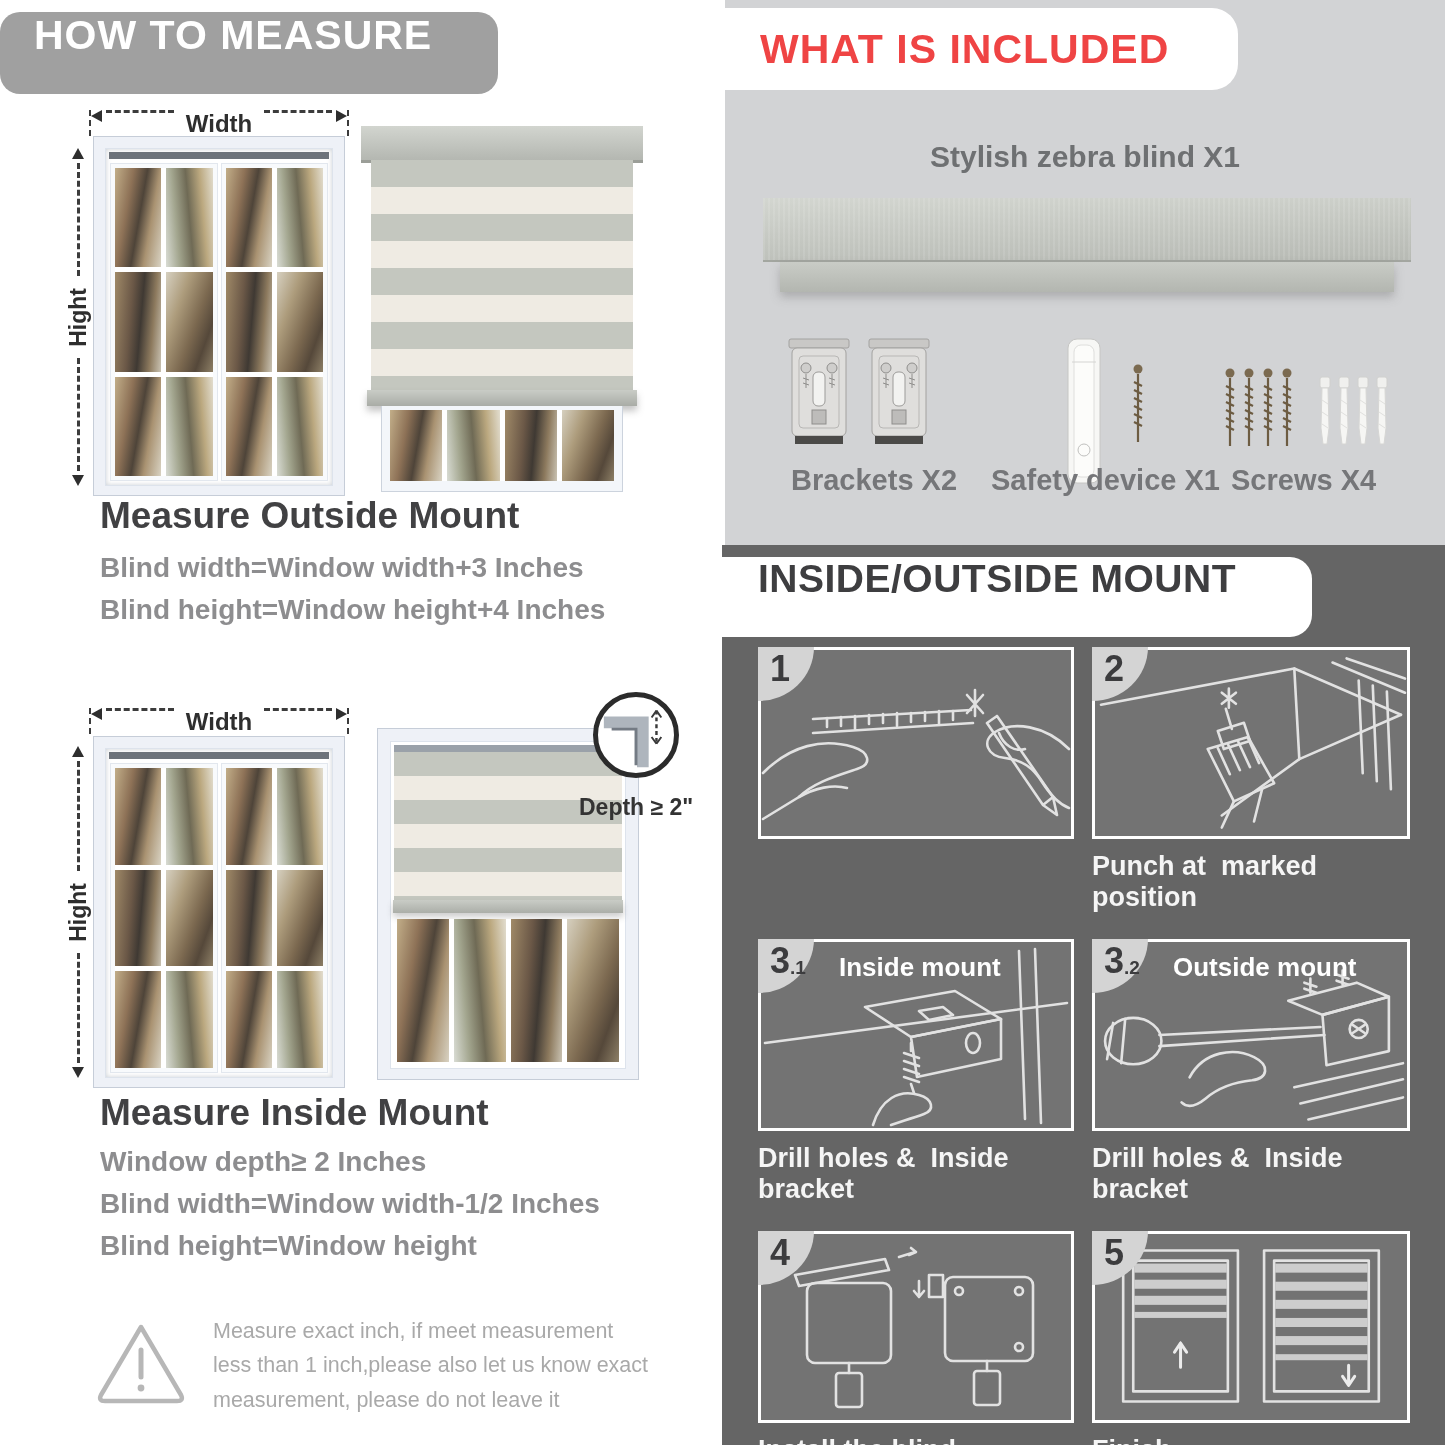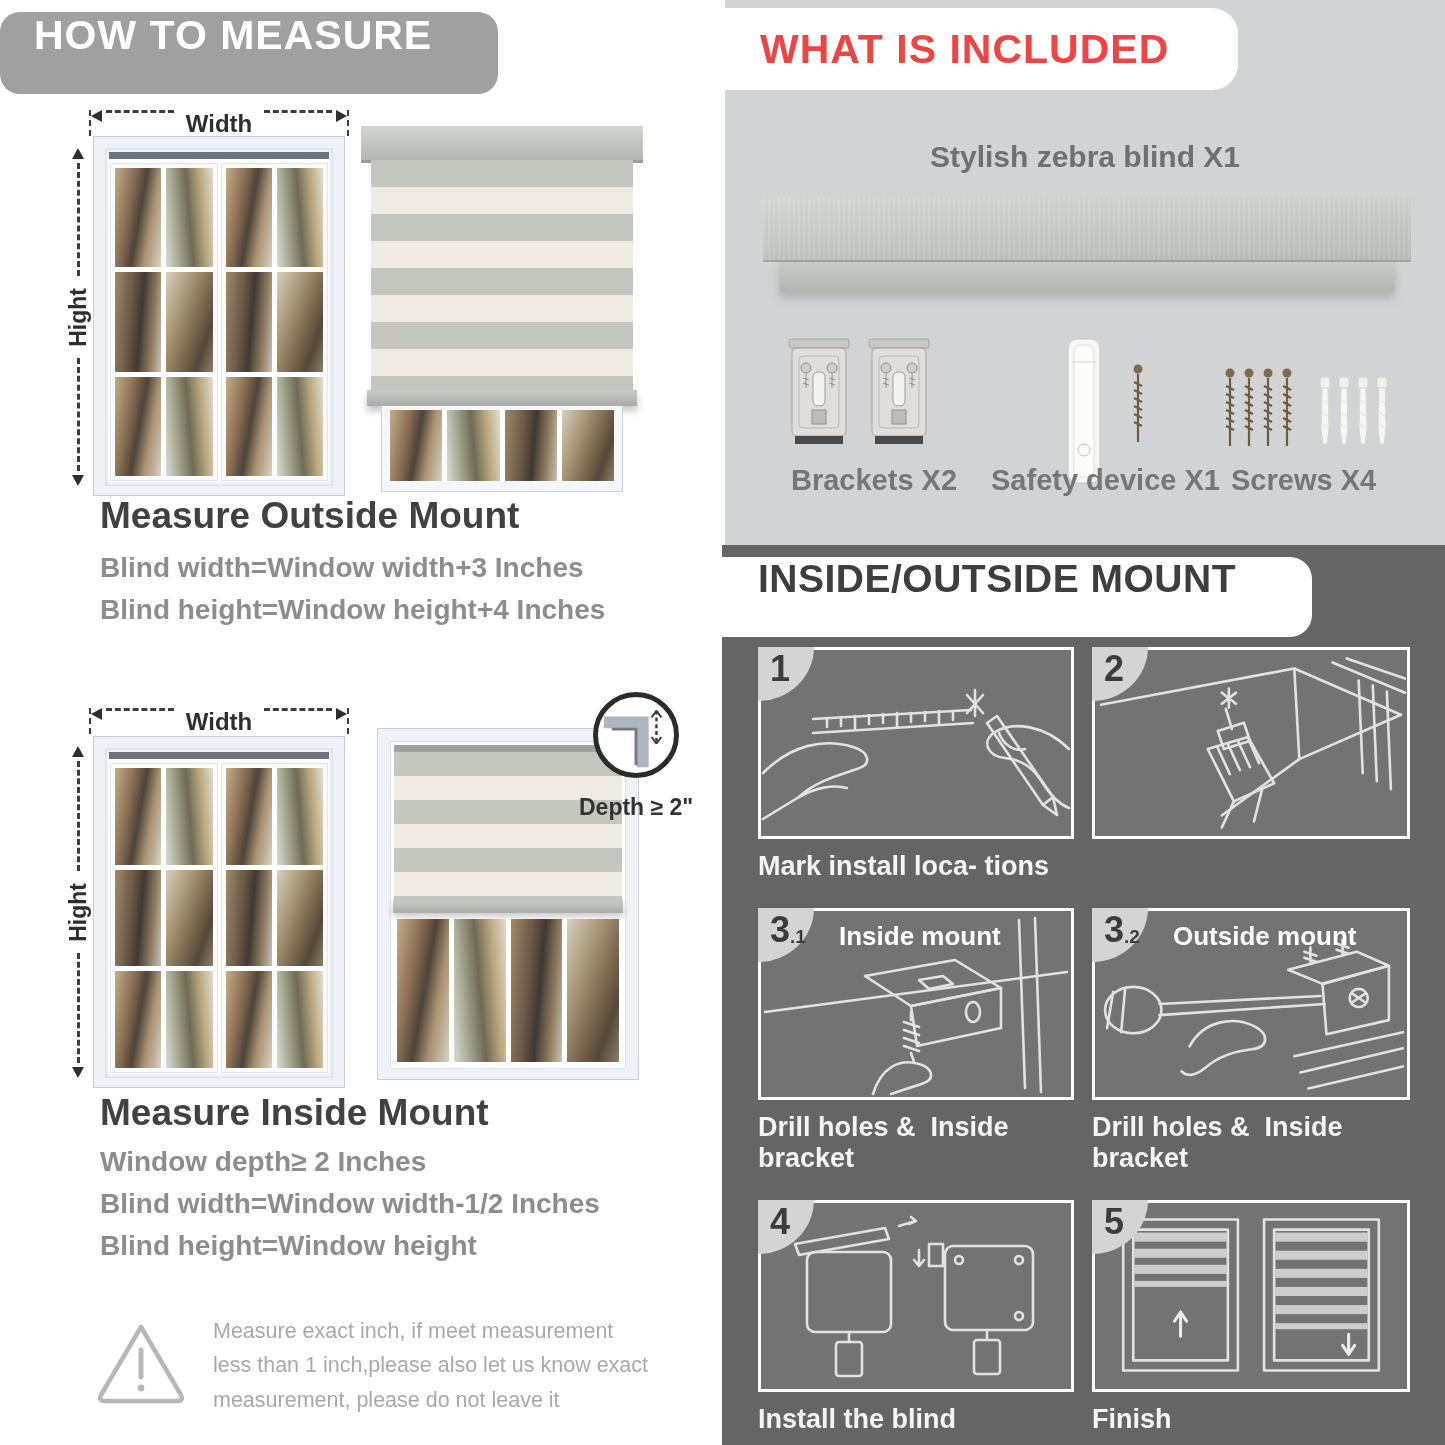--- a/index.html
+++ b/index.html
@@ -399,21 +399,20 @@
                 <path d="M38,144 C54,135 72,131 86,135"></path>
                 <path d="M52,66 L210,57 M52,80 L212,70"></path>
                 <path d="M66,65 l0,9 M80,64 l0,9 M94,63 l0,13 M108,62 l0,9 M122,61 l0,9 M136,60 l0,13 M150,60 l0,9 M164,59 l0,9 M178,58 l0,13 M192,58 l0,9"></path>
                 <path d="M206,42 l16,18 M222,42 l-16,18 M214,37 l0,26"></path>
                 <path d="M226,70 L282,152 M236,63 L292,144 M226,70 L236,63 M282,152 L292,144 L296,162 Z"></path>
                 <path d="M308,96 C284,72 252,68 234,79 C220,88 226,103 244,105 C262,107 272,115 281,129 C290,143 300,152 308,155"></path>
                 <path d="M238,80 C243,93 254,99 264,96"></path>
               </g>
             </svg>
           </div>
-          <div class="caption">Mark install loca- tions</div>
         </div>
 
         <div class="step">
           <div class="step-box">
             <div class="badge">
               <span class="n">2</span>
               <span class="sub"></span>
             </div>
             <svg class="art" viewBox="0 0 310 180">
               <g stroke="#e2e2e2" stroke-width="2.6" fill="none" stroke-linecap="round" stroke-linejoin="round">
@@ -424,20 +423,21 @@
                 <path d="M262,28 L266,120 M276,33 L280,128 M290,39 L294,136"></path>
                 <path d="M126,40 l14,11 M140,40 l-14,11 M133,36 l0,19"></path>
                 <path d="M130,56 L136,76"></path>
                 <path d="M122,78 L148,70 L154,88 L128,96 Z"></path>
                 <path d="M112,96 L152,84 L178,130 L138,148 Z"></path>
                 <path d="M122,95 L134,121 M132,91 L144,117 M142,88 L154,114 M152,85 L163,110"></path>
                 <path d="M138,148 L126,174 M166,136 L158,168"></path>
               </g>
             </svg>
           </div>
+          <div class="caption">Punch at  marked position</div>
         </div>
 
         <div class="step">
           <div class="step-box">
             <div class="badge">
               <span class="n">3</span>
               <span class="sub">.1</span>
             </div>
             <span class="step-label">Inside mount</span>
             <svg class="art" viewBox="0 0 310 180">

